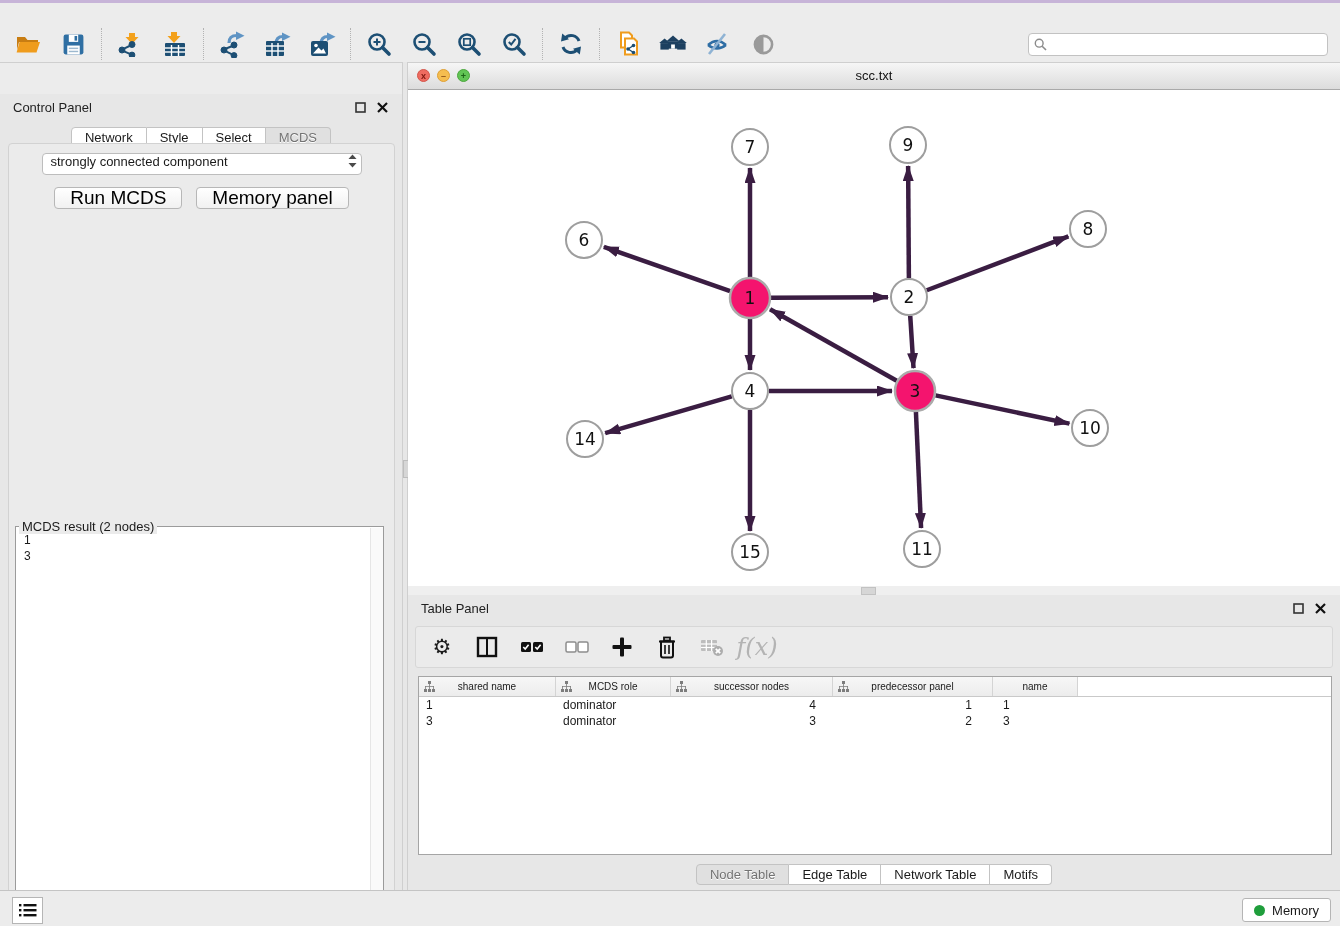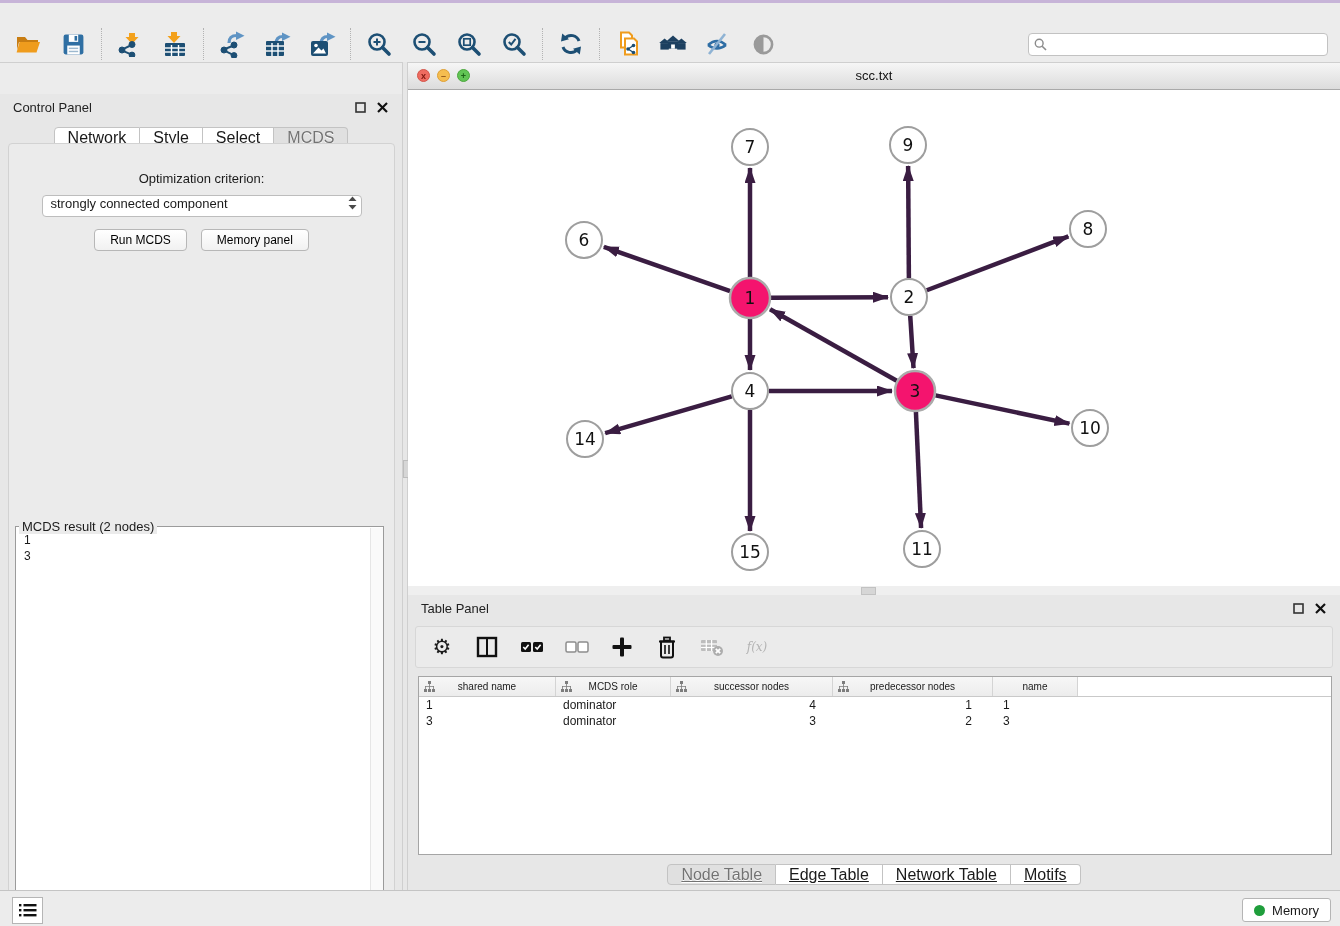--- a/index.html
+++ b/index.html
@@ -19,34 +19,34 @@
   .tb-btn{width:28px;height:28px;display:flex;align-items:center;justify-content:center;cursor:default;}
   .search-wrap{margin-left:auto;margin-right:12px;width:288px;height:21px;background:#fff;
                border:1px solid #c2c2c2;border-radius:4px;display:flex;align-items:center;padding:0 5px;}
   .search-wrap input{border:none;outline:none;flex:1;font-size:12px;background:transparent;margin-left:4px;}
   
   .control-panel{position:absolute;left:0;top:62px;width:402px;height:828px;background:#e7e7e7;margin-top:32px;}
   .panel-header{height:26px;display:flex;align-items:center;padding:0 13px;font-size:13px;color:#222;}
   .win-btns{margin-left:auto;display:flex;gap:9px;align-items:center;}
   .win-btn{width:13px;height:13px;display:flex;align-items:center;justify-content:center;}
   .cp-tabs{position:absolute;left:0;top:33px;width:100%;display:flex;justify-content:center;}
-  .tab{font-size:16px;padding:2px 13px;background:#fff;border:1px solid #c3c3c3;border-left:none;
-       line-height:15px;cursor:default;text-decoration:underline;}
+  .tab{font-size:13px;padding:2px 13px;background:#fff;border:1px solid #c3c3c3;border-left:none;
+       line-height:15px;cursor:default;}
   .tab:first-child{border-left:1px solid #c3c3c3;border-radius:4px 0 0 4px;}
   .tab:last-child{border-radius:0 4px 4px 0;}
   .tab.sel{background:#e0e0e0;color:#737373;text-shadow:0 1px 0 #fff;}
   .cp-body{position:absolute;left:8px;top:49px;width:385px;bottom:13px;background:#ebebeb;
            border:1px solid #d2d2d2;border-radius:4px;}
   .crit-label{text-align:center;margin-top:27px;font-size:13px;}
   .combo{margin:9px auto 0;width:306px;height:20px;background:#fff;border:1px solid #bdbdbd;border-radius:4px;
          display:flex;align-items:flex-start;font-size:13px;padding:0 4px 0 8px;}
   .combo .arrows{margin-left:auto;}
   .cp-buttons{display:flex;justify-content:center;gap:14px;margin-top:12px;}
   .btn{background:linear-gradient(#ffffff,#f1f1f1);border:1px solid #b7b7b7;border-radius:4px;
-       padding:2px 15px;font-size:12px;line-height:16px;}
+       padding:2px 15px;font-size:19px;line-height:16px;}
   .result-group{position:absolute;left:6px;right:10px;top:382px;bottom:6px;border:1px solid #9b9b9b;background:#fff;}
   .result-legend{position:absolute;top:-8px;left:3px;background:#ebebeb;padding:0 3px;font-size:13px;}
   .result-list{padding:5px 8px;font-size:12px;line-height:16px;font-family:"Liberation Sans",sans-serif;}
   .result-scroll{position:absolute;right:0;top:1px;bottom:1px;width:12px;background:#fafafa;border-left:1px solid #e6e6e6;}
   
   .v-splitter{position:absolute;left:402px;top:62px;width:6px;height:828px;background:#e7e7e7;
               border-left:1px solid #cfcfcf;border-right:1px solid #cfcfcf;box-sizing:border-box;}
   .v-grip{position:absolute;left:0;top:398px;width:4px;height:16px;background:#d6d6d6;border:1px solid #bdbdbd;}
   .h-splitter{position:absolute;left:408px;top:586px;width:932px;height:9px;background:#efefef;}
   .h-grip{position:absolute;left:453px;top:1px;width:13px;height:6px;background:#d6d6d6;border:1px solid #c2c2c2;}
@@ -60,21 +60,21 @@
   .nl-min{background:#f5bd4f;border:1px solid #dfa036;color:#91591c;}
   .nl-max{background:#61c454;border:1px solid #4ca73e;color:#1d6418;}
   .nw-title{text-align:center;line-height:25px;font-size:13px;color:#111;}
   .canvas{position:absolute;left:0;top:27px;right:0;bottom:0;background:#fff;}
   
   .table-panel{position:absolute;left:408px;top:595px;width:932px;height:295px;background:#e7e7e7;}
   .tp-toolbar{position:absolute;left:7px;top:31px;right:7px;height:40px;background:#ebebeb;
               border:1px solid #d7d7d7;border-radius:3px;display:flex;align-items:center;gap:19px;padding:0 13px;}
   .tp-btn{width:26px;height:26px;display:flex;align-items:center;justify-content:center;}
   .gear-glyph{font-size:21px;line-height:22px;color:#1c1c1c;font-family:"DejaVu Sans",sans-serif;}
-  .fx-glyph{font-family:"DejaVu Serif",serif;font-style:italic;font-size:12px;color:#b3b3b3;}
+  .fx-glyph{font-family:"DejaVu Serif",serif;font-style:italic;font-size:24px;color:#b3b3b3;}
   .tablewrap{position:absolute;left:10px;top:81px;right:8px;height:179px;background:#fff;
              border:1px solid #a5a5a5;box-sizing:border-box;overflow:hidden;}
   .thead{display:grid;grid-template-columns:137px 115px 162px 160px 85px 1fr;height:19px;
          border-bottom:1px solid #c9c9c9;}
   .hcell{position:relative;background:linear-gradient(#f7f7f7,#ececec);border-right:1px solid #d4d4d4;
          font-size:10px;text-align:center;line-height:19px;}
   .hcell.empty{background:#fff;border-right:none;}
   .hcell svg{position:absolute;left:5px;top:4px;}
   .tbody .trow{display:grid;grid-template-columns:137px 115px 162px 160px 85px 1fr;height:16px;
                font-size:12px;line-height:16px;}
@@ -290,21 +290,20 @@
         </span>
       </span>
     </div>
     <div class="cp-tabs">
       <div class="tab">Network</div>
       <div class="tab">Style</div>
       <div class="tab">Select</div>
       <div class="tab sel">MCDS</div>
     </div>
     <div class="cp-body">
-      <div class="crit-label">Optimization criterion:</div>
       <div class="combo">
         <span>strongly connected component</span>
         <span class="arrows">
           <svg width="9" height="14" viewBox="0 0 9 14">
             <polygon points="4.5,0.5 8.5,5 0.5,5" fill="#4a4a4a"></polygon>
             <polygon points="0.5,9 8.5,9 4.5,13.5" fill="#4a4a4a"></polygon>
             </svg>
         </span>
       </div>
       <div class="cp-buttons">
@@ -523,21 +522,21 @@
         <div class="hcell">
           <svg width="11" height="11" viewBox="0 0 11 11">
               <g fill="#7d7d7d">
                 <rect x="4" y="0" width="3" height="3"></rect>
                 <rect x="0" y="8" width="3" height="3"></rect>
                 <rect x="4" y="8" width="3" height="3"></rect>
                 <rect x="8" y="8" width="3" height="3"></rect>
                 <path d="M5.2,3 h0.8 v2 h-0.8 z M1,5 h9 v0.8 h-9 z M1,5 h0.8 v3 h-0.8 z M5.1,5 h0.8 v3 h-0.8 z M9.2,5 h0.8 v3 h-0.8 z"></path>
               </g>
             </svg>
-          <span>predecessor nodes</span>
+          <span>predecessor panel</span>
         </div>
         <div class="hcell">
           <span>name</span>
         </div>
         <div class="hcell empty"></div>
       </div>
       <div class="tbody">
           <div class="trow">
             <div class="c0">1</div>
             <div class="c1">dominator</div>

